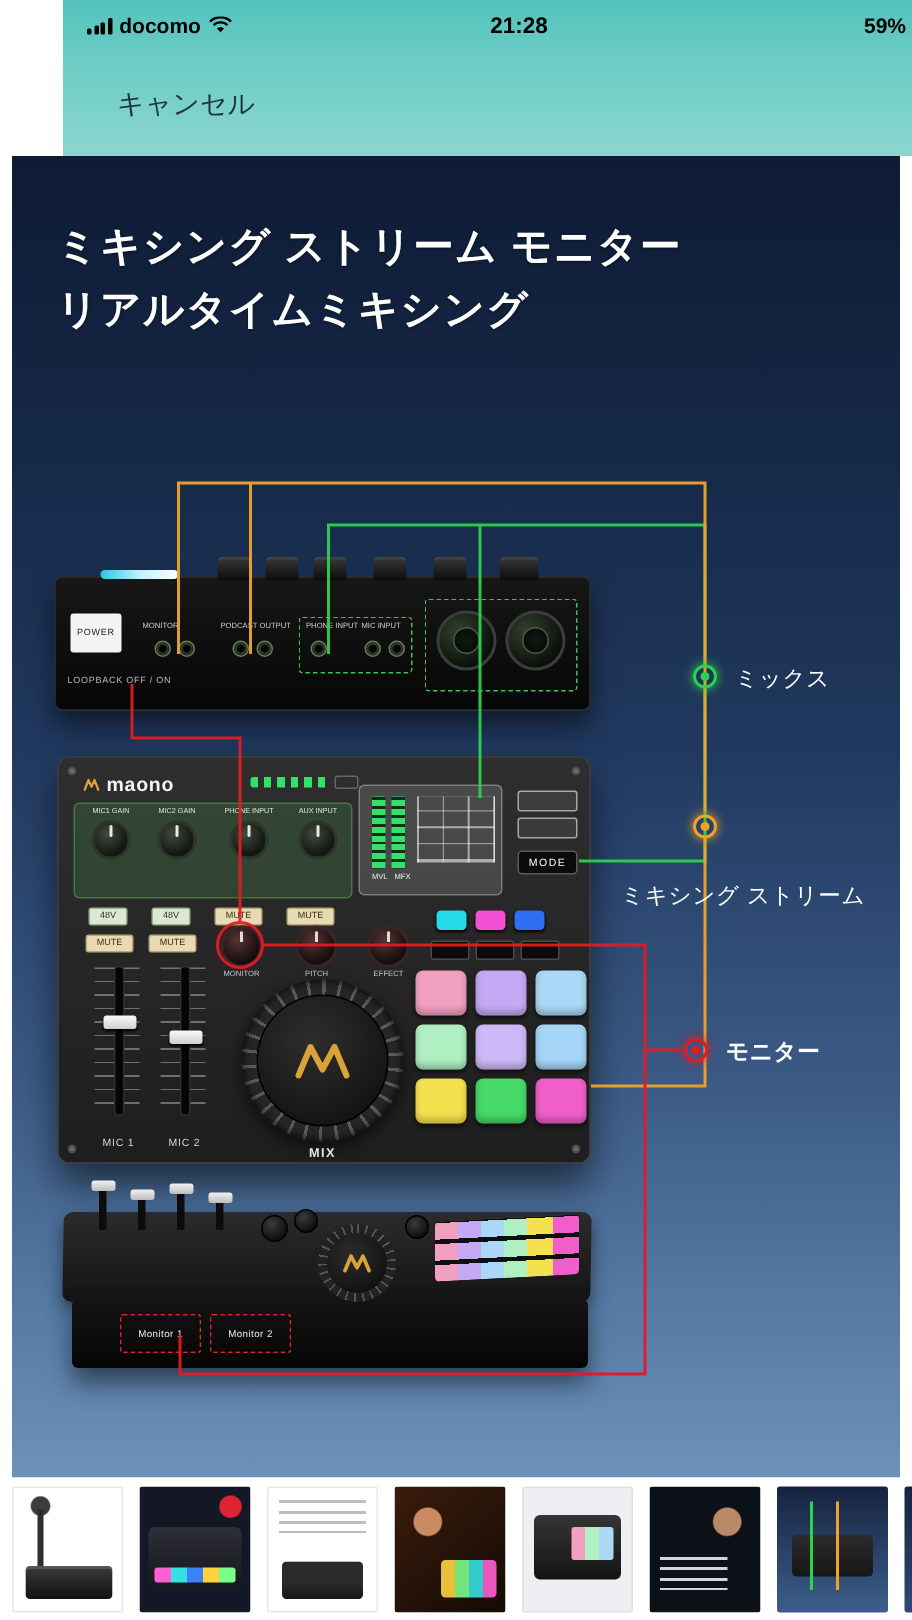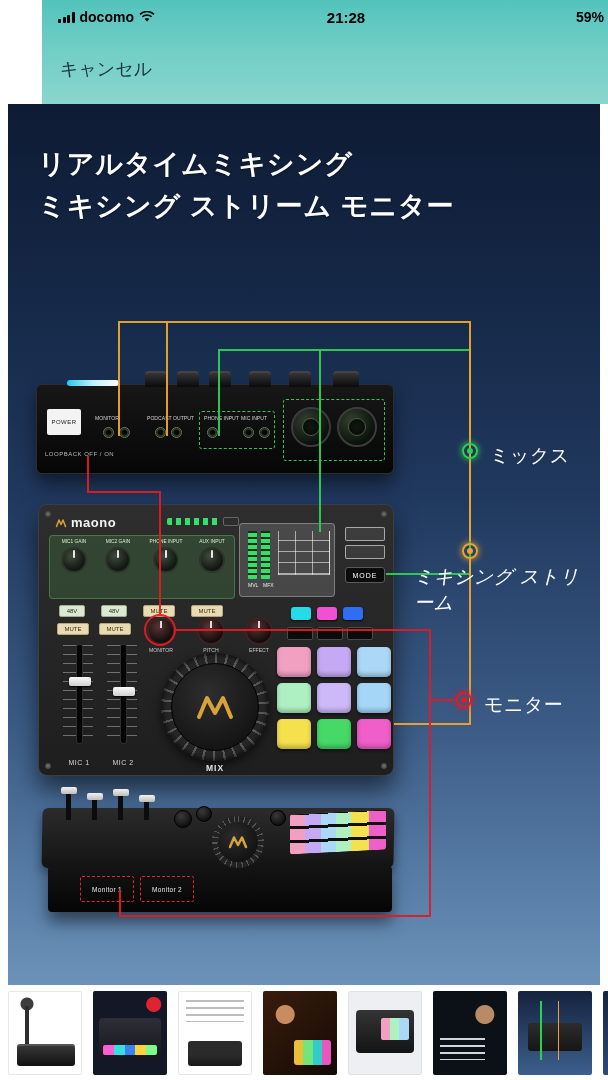--- a/index.html
+++ b/index.html
@@ -16,34 +16,34 @@
   .sigbars { display:flex; align-items:flex-end; gap:1.5px; height:11px; }
   .sigbars i { width:3px; background:#000; border-radius:1px; display:block; }
   .sigbars i:nth-child(1){height:4px}.sigbars i:nth-child(2){height:6px}
   .sigbars i:nth-child(3){height:8px}.sigbars i:nth-child(4){height:11px}
   .sb-time { position:absolute; left:0; right:0; text-align:center; font-size:15px; font-weight:700; pointer-events:none; }
   .batt { position:relative; width:25px; height:12px; border:1px solid rgba(0,0,0,.45); border-radius:3.5px; padding:1px; }
   .batt i { display:block; height:100%; width:69%; background:#000; border-radius:2px; }
   .batt::after { content:""; position:absolute; right:-4px; top:3.5px; width:2.5px; height:5px; background:rgba(0,0,0,.45); border-radius:0 2px 2px 0; }
 
   .navbar { position:absolute; top:34px; left:0; width:100%; height:70px; display:flex; align-items:center; }
-  .nav-cancel { position:absolute; left:18px; font-size:18px; color:#1d3346; background:none; border:none; font-family:inherit; cursor:pointer; }
+  .nav-cancel { position:absolute; left:36px; font-size:18px; color:#1d3346; background:none; border:none; font-family:inherit; cursor:pointer; }
   .nav-title { width:100%; text-align:center; font-size:20px; font-weight:700; color:#000; }
 
   
   .hero { position:absolute; left:8px; top:104px; width:592px; height:881px; overflow:hidden;
           background:linear-gradient(180deg,#0e1b34 0%,#152847 22%,#21395f 45%,#3a5a85 70%,#5a80aa 90%,#6d92b8 100%); }
   .hero-title { position:absolute; left:30px; top:40px; color:#fff; font-weight:700; font-size:27px; line-height:1.55; letter-spacing:1px; text-shadow:0 1px 2px rgba(0,0,0,.4); }
 
   .wires { position:absolute; inset:0; z-index:6; pointer-events:none; }
   .wires path, .wires circle { fill:none; stroke-width:2; opacity:.95; }
 
   .ldot { width:16px; height:16px; border:2px solid currentColor; border-radius:50%; position:absolute; z-index:7; box-shadow:0 0 7px currentColor; }
   .ldot::after { content:""; position:absolute; inset:3px; border-radius:50%; background:currentColor; }
-  .llabel { position:absolute; z-index:7; color:#fff; font-size:19px; letter-spacing:.5px; }
+  .llabel { position:absolute; z-index:7; color:#fff; font-size:15px; letter-spacing:.5px; }
 
   
   .backpanel { position:absolute; left:28px; top:280px; width:358px; height:90px; z-index:2;
                background:linear-gradient(180deg,#171717,#060606); border-radius:6px;
                border:1px solid #2c2c2c; box-shadow:0 10px 18px rgba(0,0,0,.5); }
   .bp-knob { position:absolute; top:-14px; width:22px; height:16px; border-radius:4px 4px 0 0;
              background:linear-gradient(180deg,#353535,#0a0a0a); border-top:2px solid #444; }
   .bp-strip { position:absolute; left:30px; top:-5px; width:52px; height:6px; border-radius:3px;
               background:linear-gradient(90deg,#28c8e8,#bff1ff,#fff); }
   .bp-power { position:absolute; left:10px; top:24px; width:34px; height:26px; background:#f3f3f3; border-radius:2px;
@@ -202,22 +202,22 @@
       </div>
     </div>
     <div class="navbar">
       <button class="nav-cancel">キャンセル</button>
     </div>
   </div>
 
   <div class="hero">
 
     <div class="hero-title">
+      <div>ミキシング ストリーム  モニター</div>
       <div>リアルタイムミキシング</div>
-      <div>ミキシング ストリーム  モニター</div>
     </div>
 
     <svg class="wires" viewBox="0 0 592 881">
       <g stroke="#2bd14f">
         <path d="M211,332 V246 H462 V339"></path>
         <path d="M462,355 V470 H378"></path>
         <path d="M312,246 V428"></path>
       </g>
       <g stroke="#f0a32a">
         <path d="M111,332 V218 H462 V437"></path>
@@ -228,23 +228,23 @@
         <path d="M80,352 V388 H152 V510"></path>
         <circle cx="152" cy="526" r="15"></circle>
         <path d="M167,526 H422 V812 H112 V786"></path>
         <path d="M422,596 H446"></path>
       </g>
     </svg>
 
     <span class="ldot" style="left: 454px; top: 339px; color: rgb(43, 209, 79);"></span>
     <span class="llabel" style="left:482px; top:339px;">ミックス</span>
     <span class="ldot" style="left: 454px; top: 439px; color: rgb(240, 163, 42);"></span>
-    <span class="llabel" style="left:406px; top:460px; width:180px;font-style:italic;">ミキシング ストリーム</span>
+    <span class="llabel" style="left:406px; top:484px; width:180px;">ミキシング ストリーム</span>
     <span class="ldot" style="left: 448px; top: 588px; color: rgb(224, 27, 36);"></span>
-    <span class="llabel" style="left:476px; top:588px;">モニター</span>
+    <span class="llabel" style="left:476px; top:588px;font-weight:bold;">モニター</span>
 
     <div class="backpanel">
       <span class="bp-knob" style="left:108px"></span>
       <span class="bp-knob" style="left:140px"></span>
       <span class="bp-knob" style="left:172px"></span>
       <span class="bp-knob" style="left:212px"></span>
       <span class="bp-knob" style="left:252px"></span>
       <span class="bp-knob" style="left:296px; width:26px;"></span>
       <span class="bp-strip"></span>
       <div class="bp-power">POWER</div>

